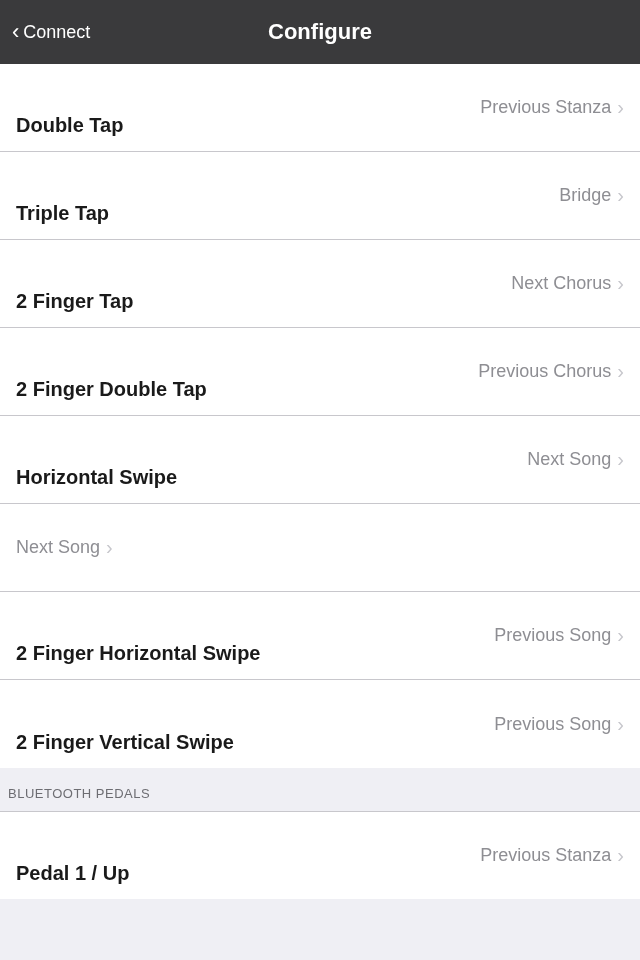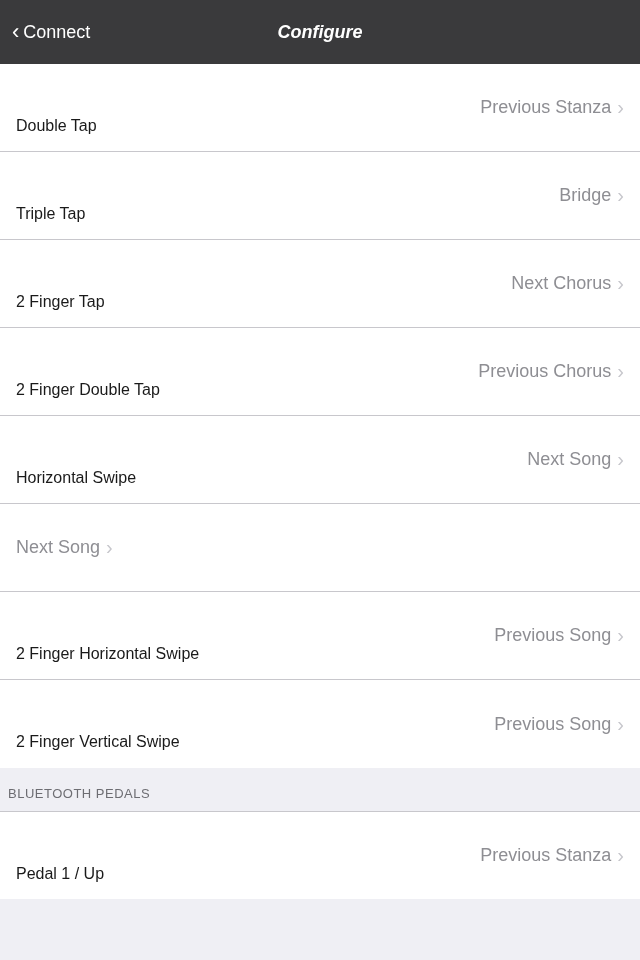--- a/index.html
+++ b/index.html
@@ -44,23 +44,22 @@
       line-height: 1;
       margin-top: -1px;
     }
 
     .nav-back-label {
       font-size: 18px;
     }
 
     .nav-title {
       color: #fff;
-      font-size: 18px;
+      font-size: 22px;
       font-weight: 600;
-      font-style: italic;
     }
 
     
     .list-container {
       background: #fff;
     }
 
     .list-item {
       display: flex;
       align-items: center;
@@ -70,23 +69,23 @@
       border-bottom: 1px solid #c8c7cc;
       background: #fff;
       cursor: pointer;
     }
 
     .list-item:last-child {
       border-bottom: none;
     }
 
     .item-label {
-      font-size: 16px;
+      font-size: 20px;
       color: #1a1a1a;
-      font-weight: 400;
+      font-weight: 700;
       margin-top: 36px;
     }
 
     .item-right {
       display: flex;
       align-items: center;
       gap: 6px;
     }
 
     .item-value {

